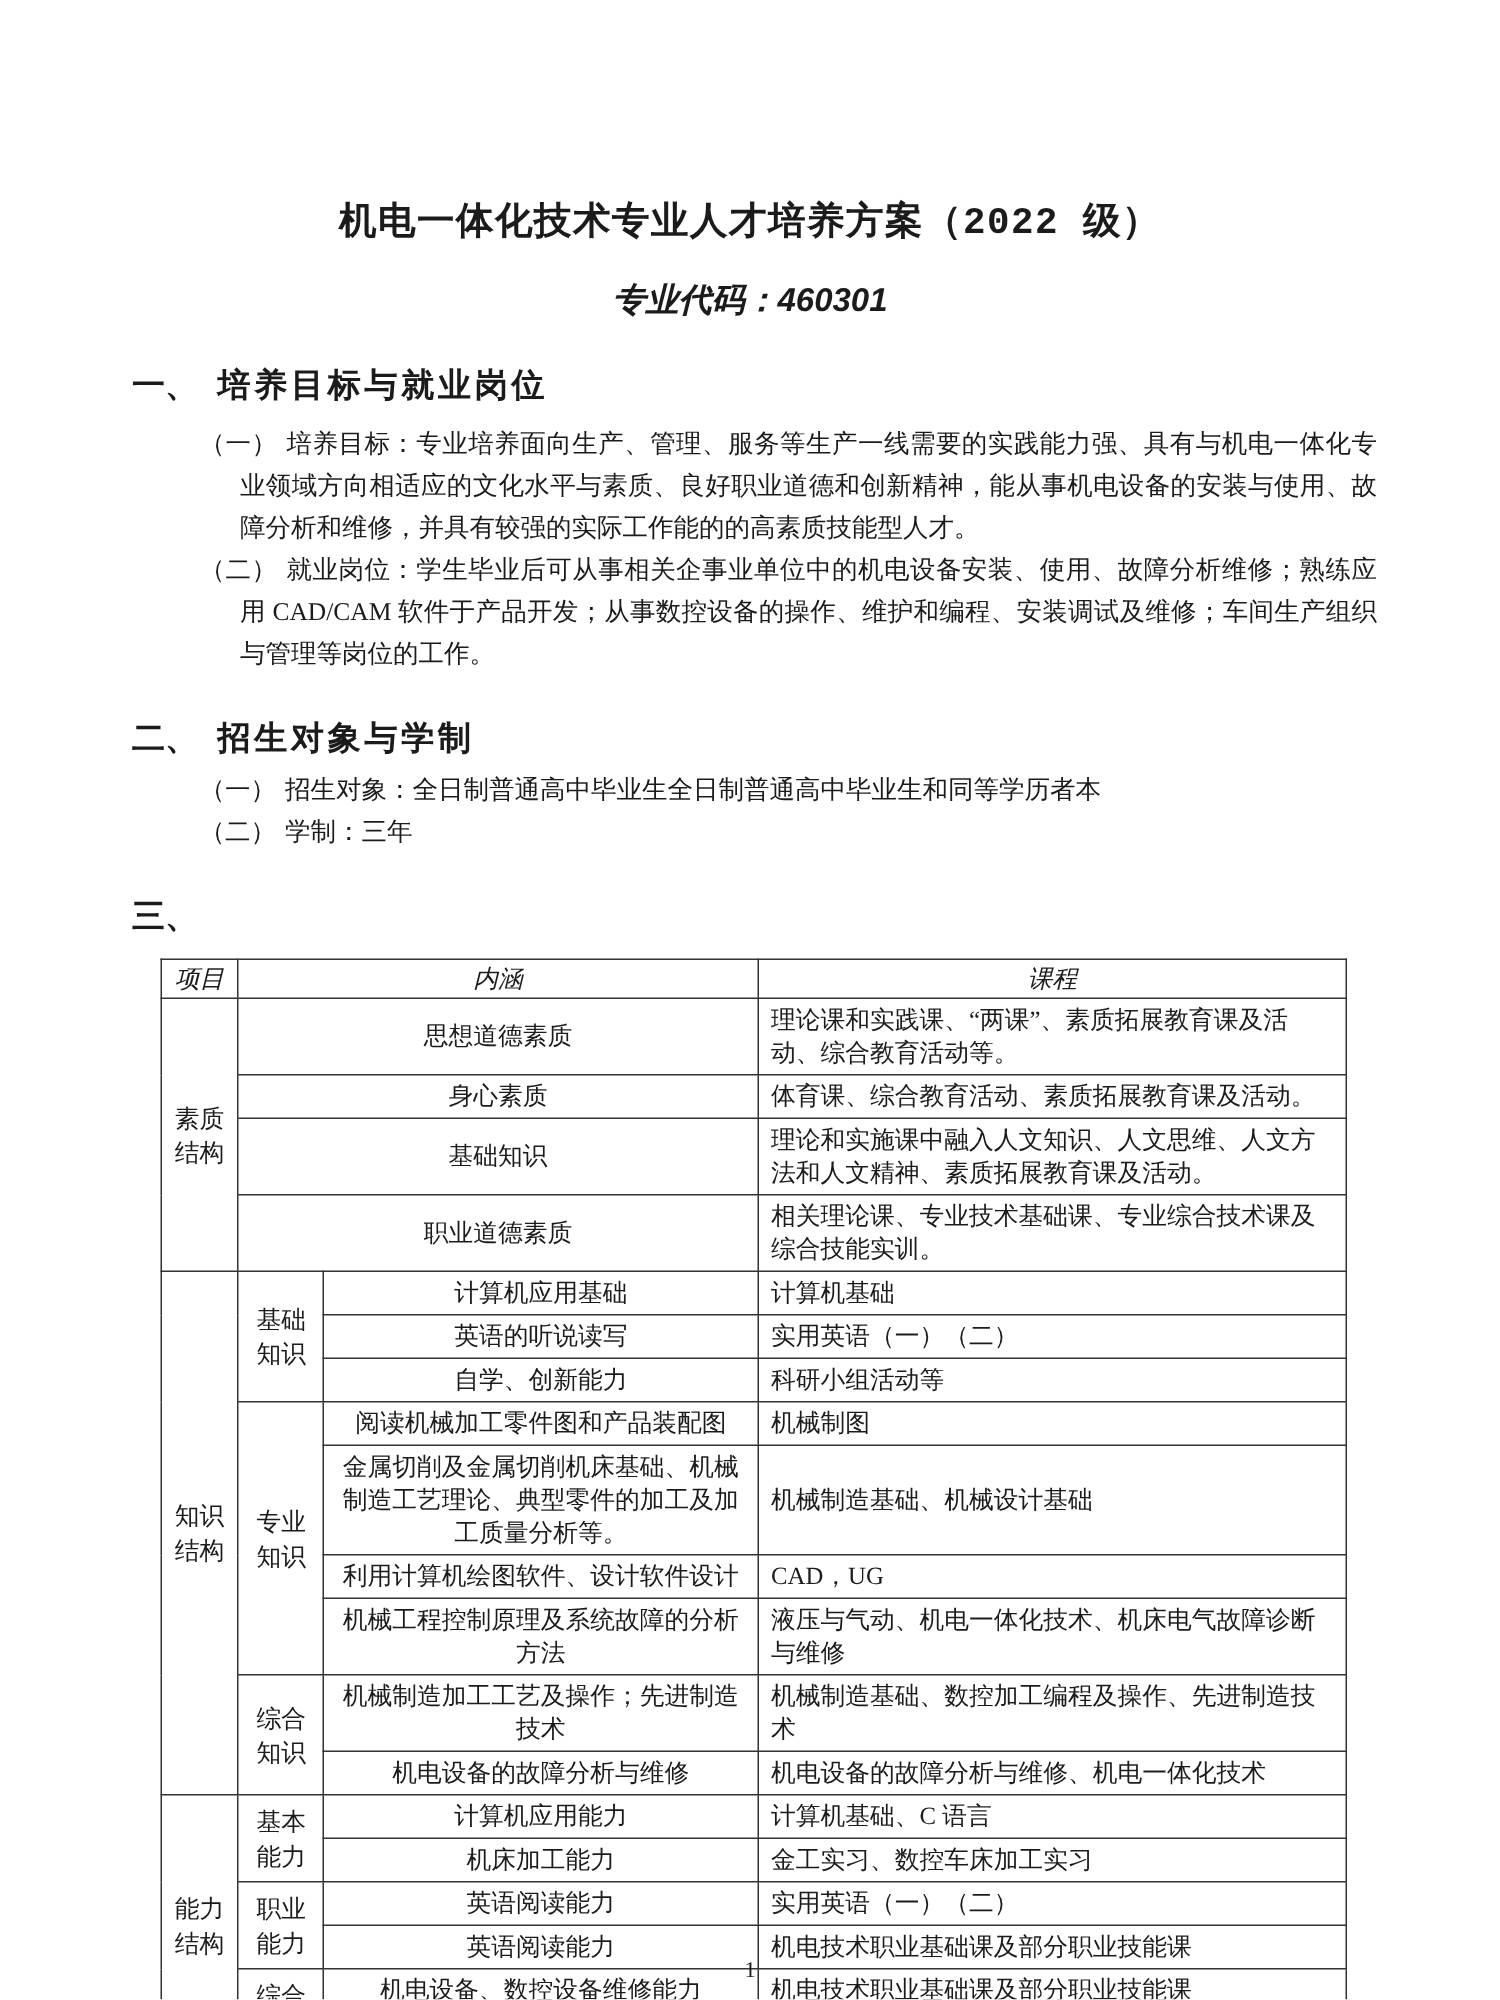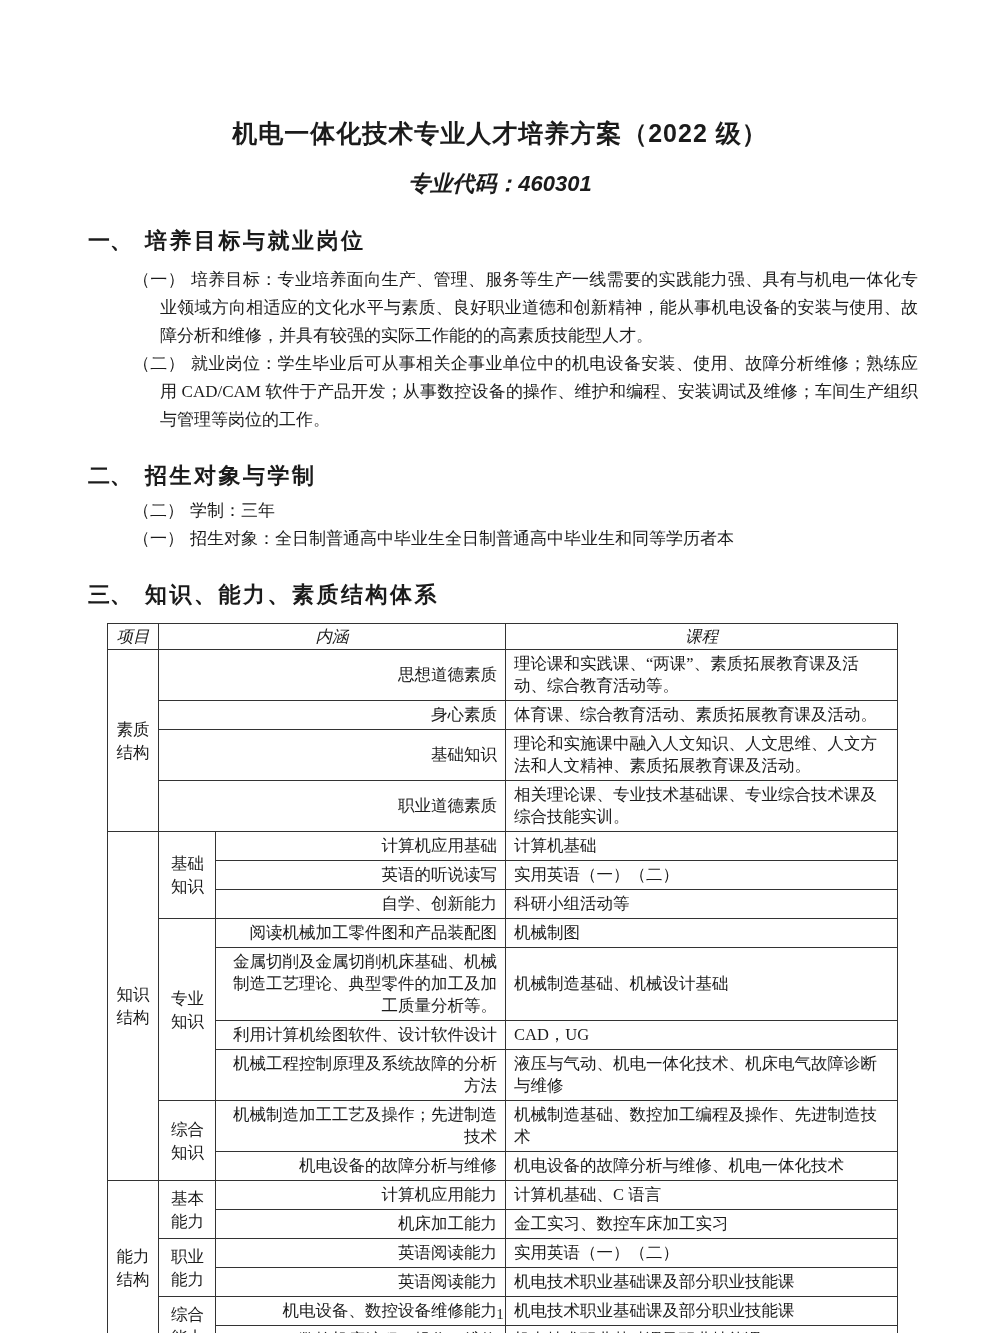--- a/index.html
+++ b/index.html
@@ -6,23 +6,23 @@
   .page {
     position:relative;
     width:1000px; height:1333px;
     background:#ffffff;
     color:#1b1b1b;
     font-family:"Liberation Serif","DejaVu Serif",serif;
     overflow:hidden;
   }
   
   .doc-title {
-    margin:0; padding-top:116px;
+    margin:16px; padding-top:116px;
     text-align:center;
-    font-family:Liberation Sans, sans-serif;
+    font-family:Liberation Mono, monospace;
     font-weight:bold; font-size:25px; line-height:34px;
     letter-spacing:1px;
   }
   .doc-subtitle {
     margin:19px 0 0 0;
     text-align:center;
     font-family:"Liberation Sans","DejaVu Sans",sans-serif;
     font-weight:bold; font-size:22px; line-height:30px;font-style:italic;
   }
   
@@ -60,21 +60,21 @@
     border:1px solid #333; 
     vertical-align:middle;
   }
   .structure-table th {
     font-weight:normal; text-align:center;
     padding:2px 4px; line-height:21px;font-style:italic;
   }
   .structure-table td { padding:3px 8px; line-height:22px; }
   .structure-table td.cat    { text-align:center; padding:3px 8px;  line-height:23px; }
   .structure-table td.subcat { text-align:right; padding:3px 11px; line-height:23px; }
-  .structure-table td.conn   { text-align:right; }
+  .structure-table td.conn   { text-align:center; }
   .structure-table td.courses{ text-align:left; }
   .structure-table tr:last-child td { border-bottom-width:2px; }
   
   .page-number {
     position:absolute; left:0; right:0; bottom:10px;
     text-align:center; font-size:15px;
   }
 </style>
 </head>
 <body>
@@ -93,27 +93,26 @@
     <p class="para"><span class="marker">（一）</span><span>培养目标：</span><span>专业培养面向生产、管理、服务等生产一线需要的实践能力强、具有与机电一体化专业领域方向相适应的文化水平与素质、良好职业道德和创新精神，能从事机电设备的安装与使用、故障分析和维修，并具有较强的实际工作能的的高素质技能型人才。</span></p>
     <p class="para"><span class="marker">（二）</span><span>就业岗位：</span><span>学生毕业后可从事相关企事业单位中的机电设备安装、使用、故障分析维修；熟练应用 CAD/CAM 软件于产品开发；从事数控设备的操作、维护和编程、安装调试及维修；车间生产组织与管理等岗位的工作。</span></p>
   </div>
 
   <div class="sec-heading">
       <span class="sec-num">二、</span>
       <span>招生对象与学制</span>
     </div>
 
   <div class="items-block">
+    <p class="item"><span class="marker">（一）</span><span>招生对象：</span><span>全日制普通高中毕业生全日制普通高中毕业生和同等学历者本</span></p>
     <p class="item"><span class="marker">（二）</span><span>学制：</span><span>三年</span></p>
-    <p class="item"><span class="marker">（一）</span><span>招生对象：</span><span>全日制普通高中毕业生全日制普通高中毕业生和同等学历者本</span></p>
   </div>
 
   <div class="sec-heading">
       <span class="sec-num">三、</span>
-      <span>知识、能力、素质结构体系</span>
     </div>
 
   <table class="structure-table">
     <colgroup>
       <col style="width:51px">
         <col style="width:57px">
         <col style="width:290px">
         <col style="width:392px">
     </colgroup>
     <thead>

